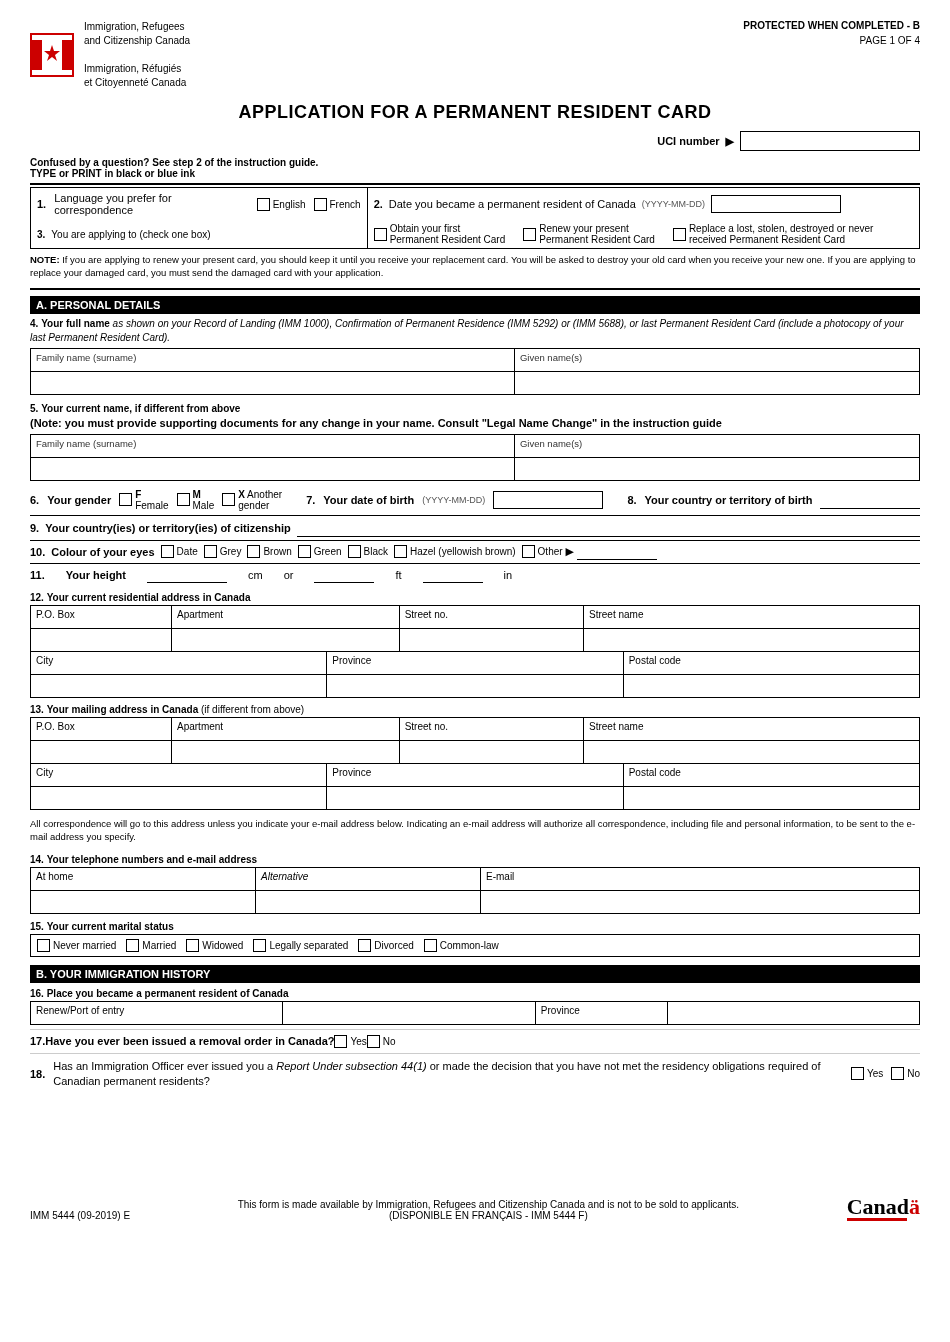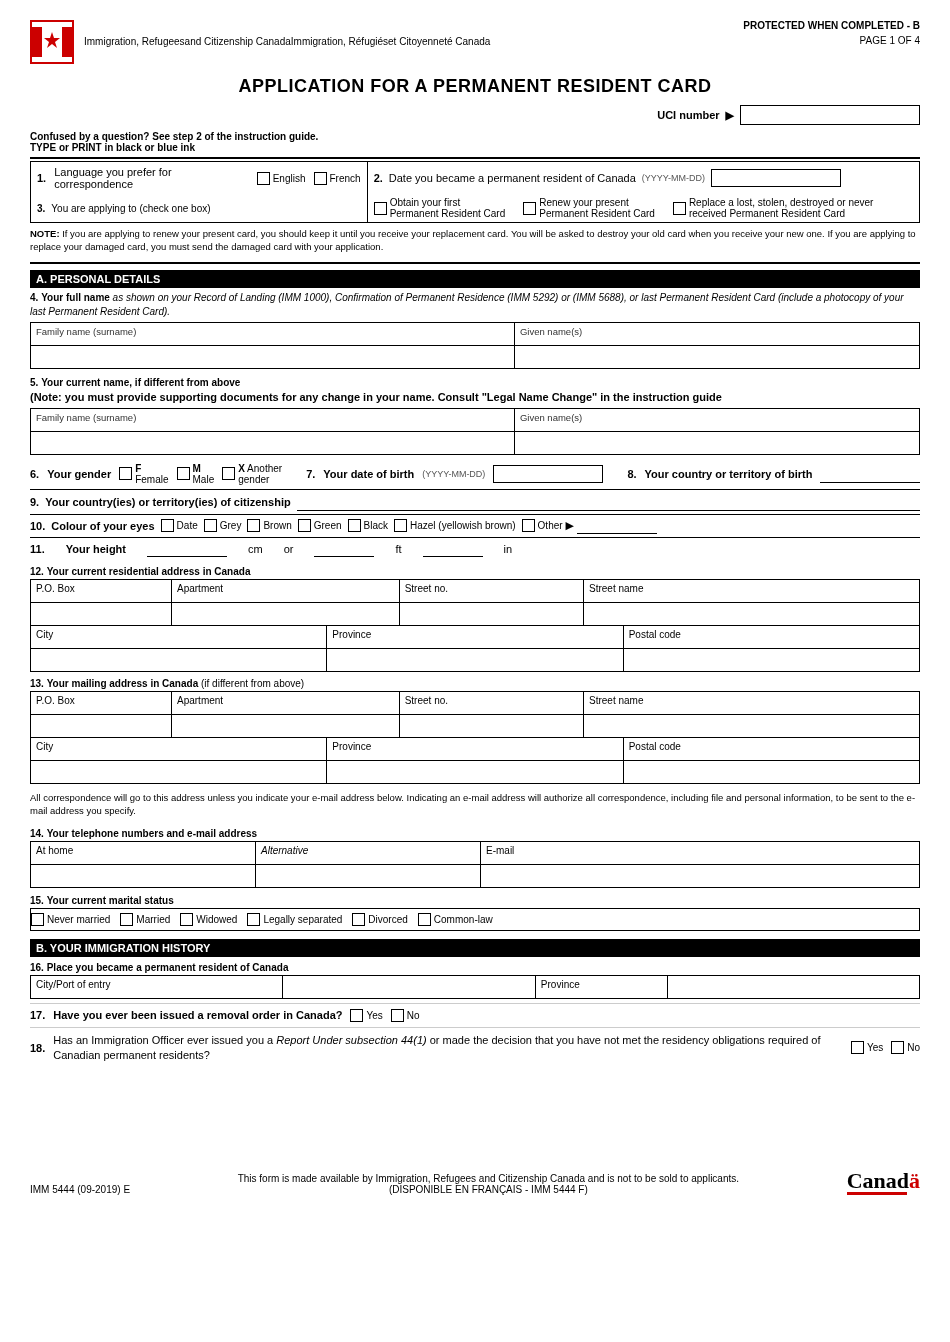--- a/index.html
+++ b/index.html
@@ -29,21 +29,21 @@
       border: 2px solid #c00;
       display: flex;
       align-items: center;
       justify-content: center;
       font-size: 20px;
       color: #c00;
       font-weight: bold;
     }
     .logo-text {
       display: flex;
-      flex-direction: row;
+      flex-direction: column;
       font-size: 10px;
       line-height: 1.4;
     }
     .logo-text span { display: block; }
     .header-right {
       text-align: right;
       font-size: 10px;
       font-weight: bold;
     }
     .main-title {
@@ -468,21 +468,21 @@
       <div class="table-cell" style="flex:2;height:22px;border-right:none;"></div>
     </div>
   </div>
 </div>
 
 <div style="margin-top:5px;">
   <div style="font-weight:bold;font-size:10px;padding:2px 0;">
     <strong>15.</strong> <strong>Your current marital status</strong>
   </div>
   <div style="display:flex;align-items:center;gap:10px;flex-wrap:wrap;padding:4px 0;border:1px solid #000;">
-    <div class="checkbox-item" style="">
+    <div class="checkbox-item" style="margin-left:6px;">
       <div class="checkbox-box"></div>
       <span>Never married</span>
     </div>
     <div class="checkbox-item">
       <div class="checkbox-box"></div>
       <span>Married</span>
     </div>
     <div class="checkbox-item">
       <div class="checkbox-box"></div>
       <span>Widowed</span>
@@ -503,29 +503,29 @@
 </div>
 
 <div class="section-header" style="margin-top:8px;">B.   YOUR IMMIGRATION HISTORY</div>
 
 <div style="margin-top:3px;">
   <div style="font-weight:bold;font-size:10px;padding:2px 0;">
     <strong>16.</strong> <strong>Place you became a permanent resident of Canada</strong>
   </div>
   <div class="table-grid">
     <div class="table-row" style="border-bottom:none;">
-      <div class="table-cell" style="flex:1;">City/Port of entry</div>
+      <div class="table-cell" style="flex:1;">Renew/Port of entry</div>
       <div class="table-cell" style="flex:1;height:22px;"></div>
       <div class="table-cell" style="flex:0.5;">Province</div>
       <div class="table-cell" style="flex:1;height:22px;border-right:none;"></div>
     </div>
   </div>
 </div>
 
-<div style="display:flex;align-items:center;gap:8px;padding:5px 0;border-top:1px solid #ccc;margin-top:4px;">
+<div style="display:flex;align-items:center;padding:5px 0;border-top:1px solid #ccc;margin-top:4px;">
   <strong>17.</strong>
   <span style="font-weight:bold;">Have you ever been issued a removal order in Canada?</span>
   <div class="checkbox-item">
     <div class="checkbox-box"></div>
     <span>Yes</span>
   </div>
   <div class="checkbox-item">
     <div class="checkbox-box"></div>
     <span>No</span>
   </div>

